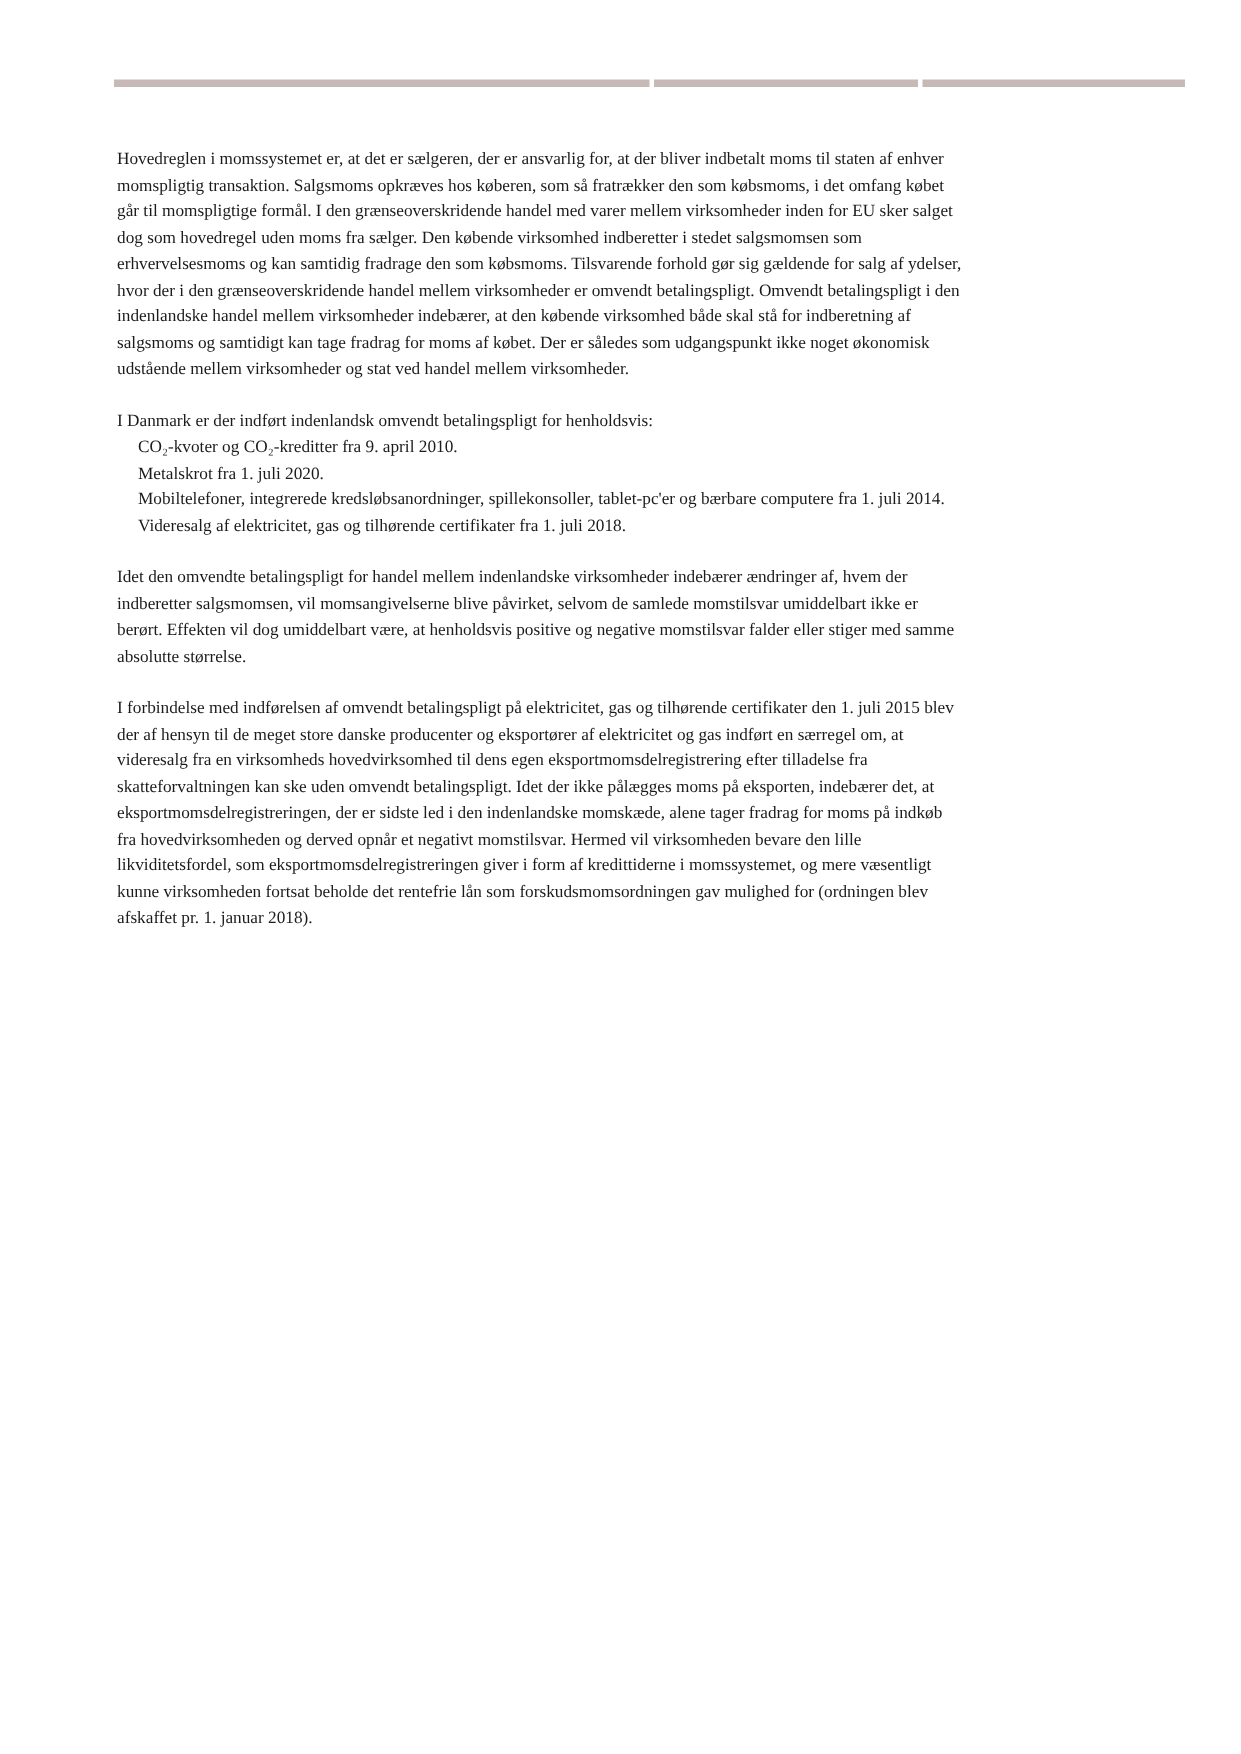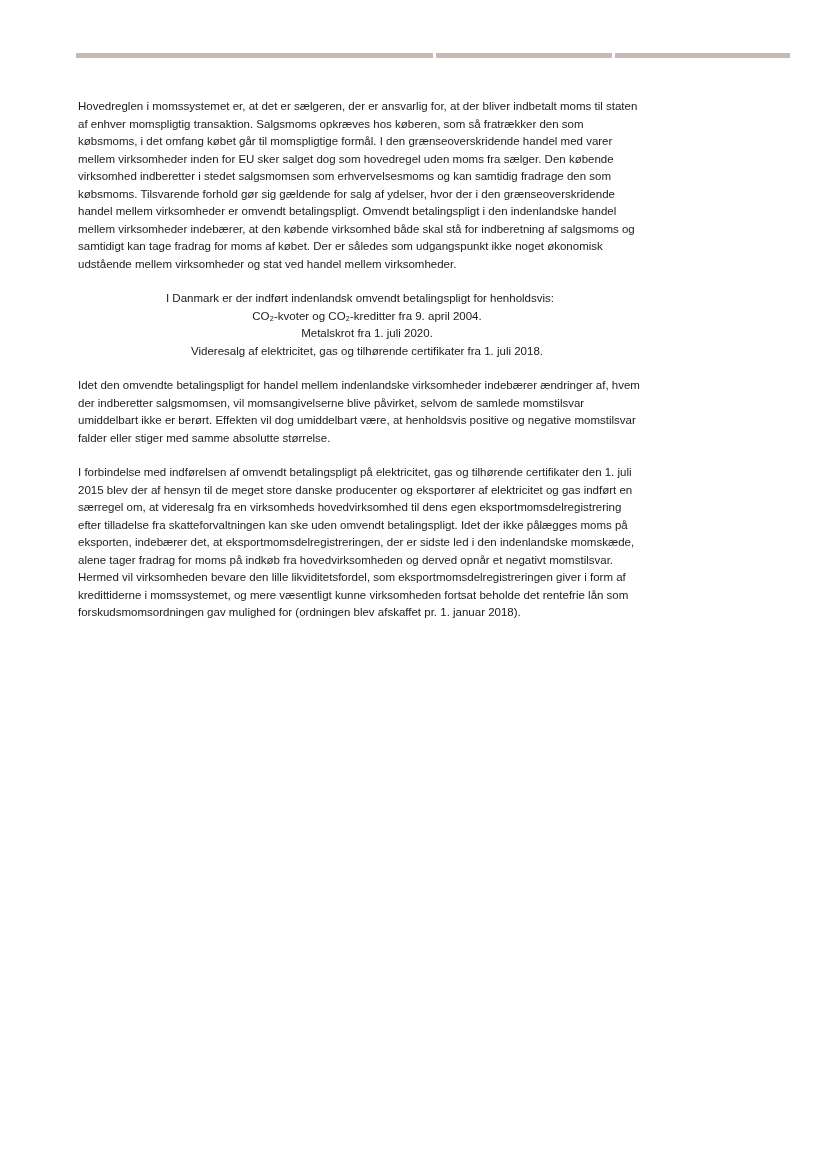--- a/index.html
+++ b/index.html
@@ -42,26 +42,26 @@
     position: absolute;
     top: 98px;
     left: 78px;
     width: 564px;
     font-size: 11.5px;
     line-height: 17.5px;
     text-align: left;
   }
   .content p {
     margin: 0 0 17px 0;
+    font-family: Liberation Serif, serif;
   }
   .rc-list {
     margin: 0 0 17px 0;
     padding: 0;
     list-style: none;
-    text-align: center;
   }
   .rc-list .list-intro {
     margin: 0;
   }
   .rc-list .list-item {
     margin: 0;
     padding-left: 14px;
   }
 </style>
 </head>
@@ -74,22 +74,23 @@
     <div class="seg seg-2"></div>
     <div class="seg seg-3"></div>
   </div>
 
   <div class="content">
 
     <p>Hovedreglen i momssystemet er, at det er sælgeren, der er ansvarlig for, at der bliver indbetalt moms til staten af enhver momspligtig transaktion. Salgsmoms opkræves hos køberen, som så fratrækker den som købsmoms, i det omfang købet går til momspligtige formål. I den grænseoverskridende handel med varer mellem virksomheder inden for EU sker salget dog som hovedregel uden moms fra sælger. Den købende virksomhed indberetter i stedet salgsmomsen som erhvervelsesmoms og kan samtidig fradrage den som købsmoms. Tilsvarende forhold gør sig gældende for salg af ydelser, hvor der i den grænseoverskridende handel mellem virksomheder er omvendt betalingspligt. Omvendt betalingspligt i den indenlandske handel mellem virksomheder indebærer, at den købende virksomhed både skal stå for indberetning af salgsmoms og samtidigt kan tage fradrag for moms af købet. Der er således som udgangspunkt ikke noget økonomisk udstående mellem virksomheder og stat ved handel mellem virksomheder.</p>
 
     <div class="rc-list">
       <p class="list-intro">I Danmark er der indført indenlandsk omvendt betalingspligt for henholdsvis:</p>
-      <p class="list-item">CO₂-kvoter og CO₂-kreditter fra 9. april 2004.</p>
+      <p class="list-item">CO₂-kvoter og CO₂-kreditter fra 9. april 2010.</p>
       <p class="list-item">Metalskrot fra 1. juli 2020.</p>
+      <p class="list-item">Mobiltelefoner, integrerede kredsløbsanordninger, spillekonsoller, tablet-pc'er og bærbare computere fra 1. juli 2014.</p>
       <p class="list-item">Videresalg af elektricitet, gas og tilhørende certifikater fra 1. juli 2018.</p>
     </div>
 
     <p>Idet den omvendte betalingspligt for handel mellem indenlandske virksomheder indebærer ændringer af, hvem der indberetter salgsmomsen, vil momsangivelserne blive påvirket, selvom de samlede momstilsvar umiddelbart ikke er berørt. Effekten vil dog umiddelbart være, at henholdsvis positive og negative momstilsvar falder eller stiger med samme absolutte størrelse.</p>
 
     <p>I forbindelse med indførelsen af omvendt betalingspligt på elektricitet, gas og tilhørende certifikater den 1. juli 2015 blev der af hensyn til de meget store danske producenter og eksportører af elektricitet og gas indført en særregel om, at videresalg fra en virksomheds hovedvirksomhed til dens egen eksportmomsdelregistrering efter tilladelse fra skatteforvaltningen kan ske uden omvendt betalingspligt. Idet der ikke pålægges moms på eksporten, indebærer det, at eksportmomsdelregistreringen, der er sidste led i den indenlandske momskæde, alene tager fradrag for moms på indkøb fra hovedvirksomheden og derved opnår et negativt momstilsvar. Hermed vil virksomheden bevare den lille likviditetsfordel, som eksportmomsdelregistreringen giver i form af kredittiderne i momssystemet, og mere væsentligt kunne virksomheden fortsat beholde det rentefrie lån som forskudsmomsordningen gav mulighed for (ordningen blev afskaffet pr. 1. januar 2018).</p>
 
   </div>
 
 </div>

